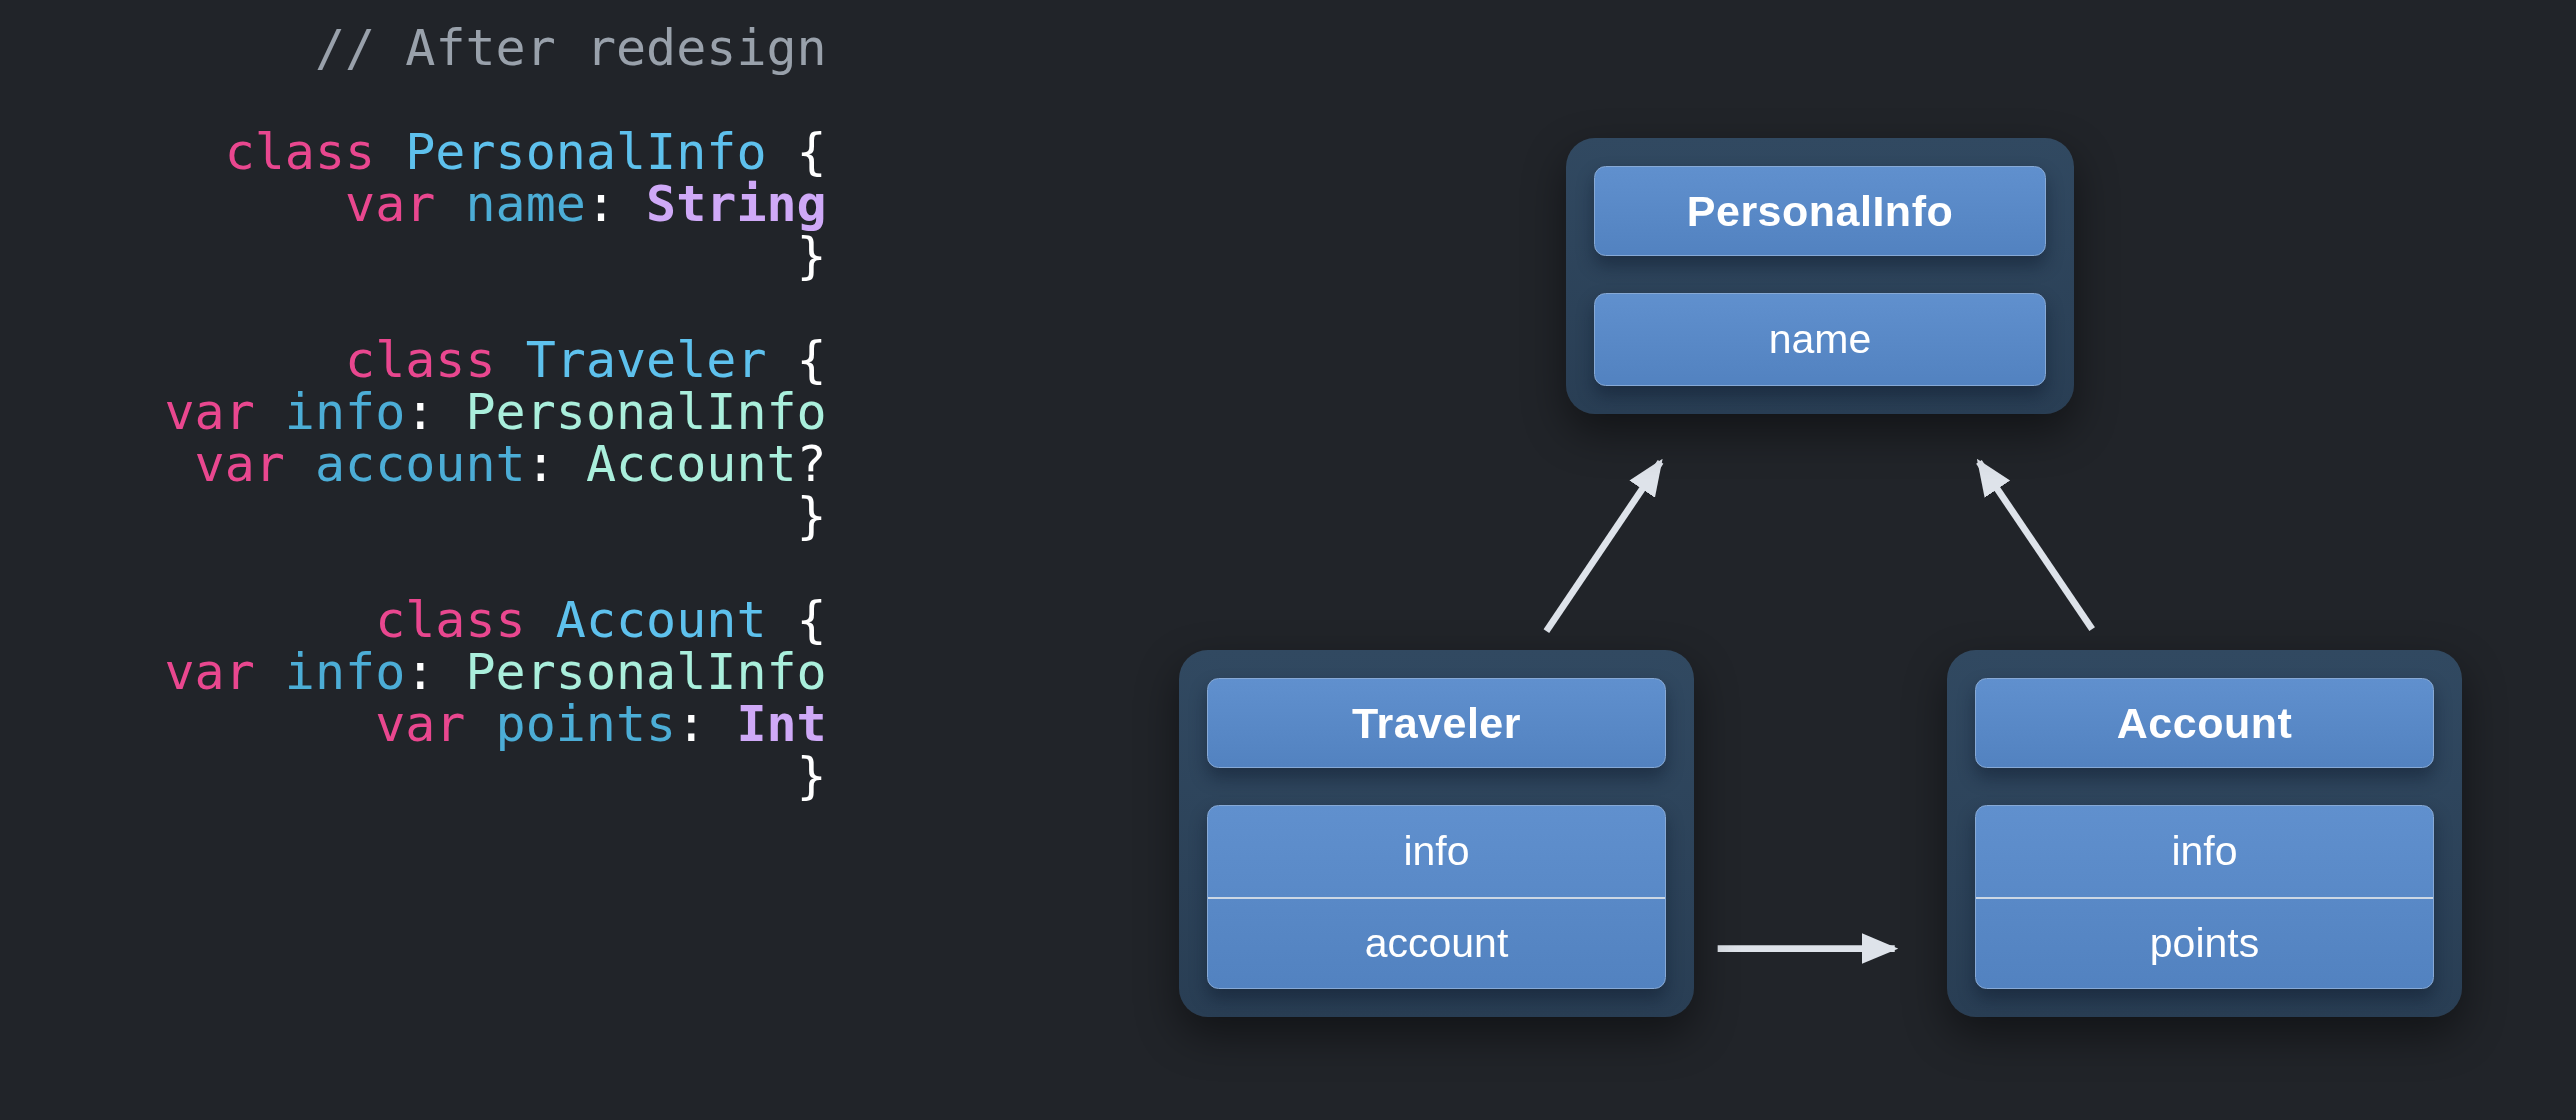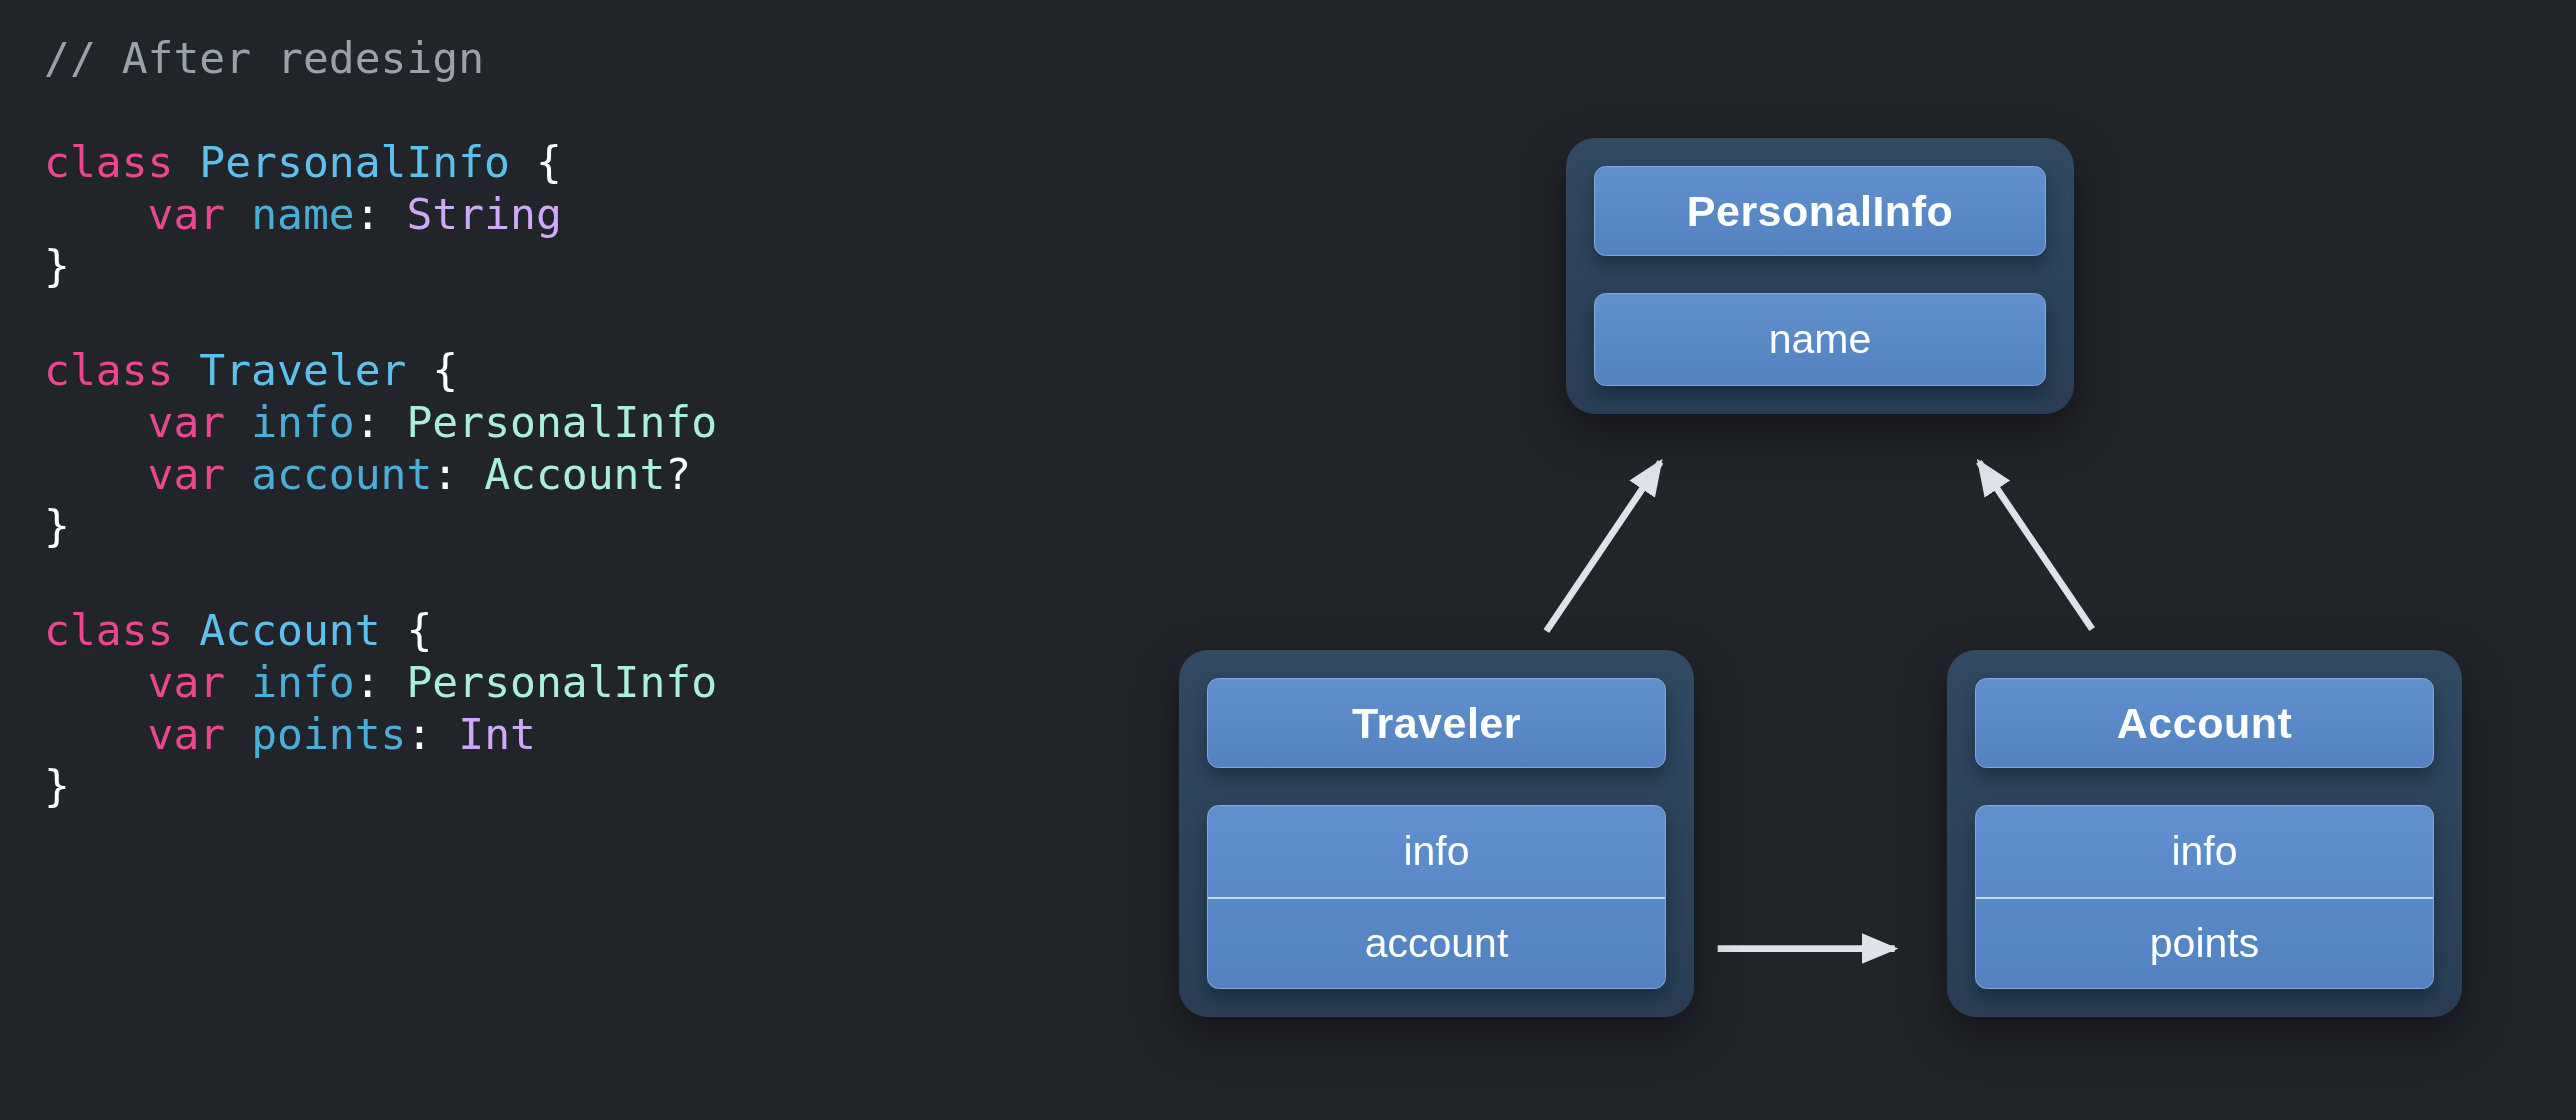--- a/index.html
+++ b/index.html
@@ -20,34 +20,35 @@
     --arrow:#dee3ea;
     --label:#ffffff;
   }
   *{margin:0;padding:0;box-sizing:border-box;}
   html,body{width:2576px;height:1121px;overflow:hidden;}
   body{background:var(--bg);font-family:"Liberation Sans",sans-serif;}
   .canvas{position:relative;width:2576px;height:1121px;background:var(--bg);}
 
   
   .code{
-    position:absolute;left:44px;top:32px;
+    position:absolute;left:44px;top:22px;
     font-family:"DejaVu Sans Mono",monospace;
-    font-size:43px;line-height:52px;
+    font-size:50px;line-height:52px;
     color:var(--code-plain);
     white-space:pre;
+    text-align:right;
   }
   .code-line{height:52px;}
   .tok-plain{color:var(--code-plain);}
   .tok-comment{color:var(--code-comment);}
   .tok-keyword{color:var(--code-keyword);font-weight:normal;}
   .tok-typedecl{color:var(--code-typedecl);}
   .tok-property{color:var(--code-property);}
   .tok-projtype{color:var(--code-projtype);}
-  .tok-sdktype{color:var(--code-sdktype);}
+  .tok-sdktype{color:var(--code-sdktype);font-weight:bold;}
 
   
   .node{
     position:absolute;
     background:linear-gradient(180deg,var(--node-bg-top) 0%,var(--node-bg-bottom) 100%);
     border-radius:29px;
     padding:28px;
     box-shadow:0 17.4px 43px rgba(0,0,0,.45);
   }
   .pos-personalinfo{left:1566px;top:138px;width:508px;}

